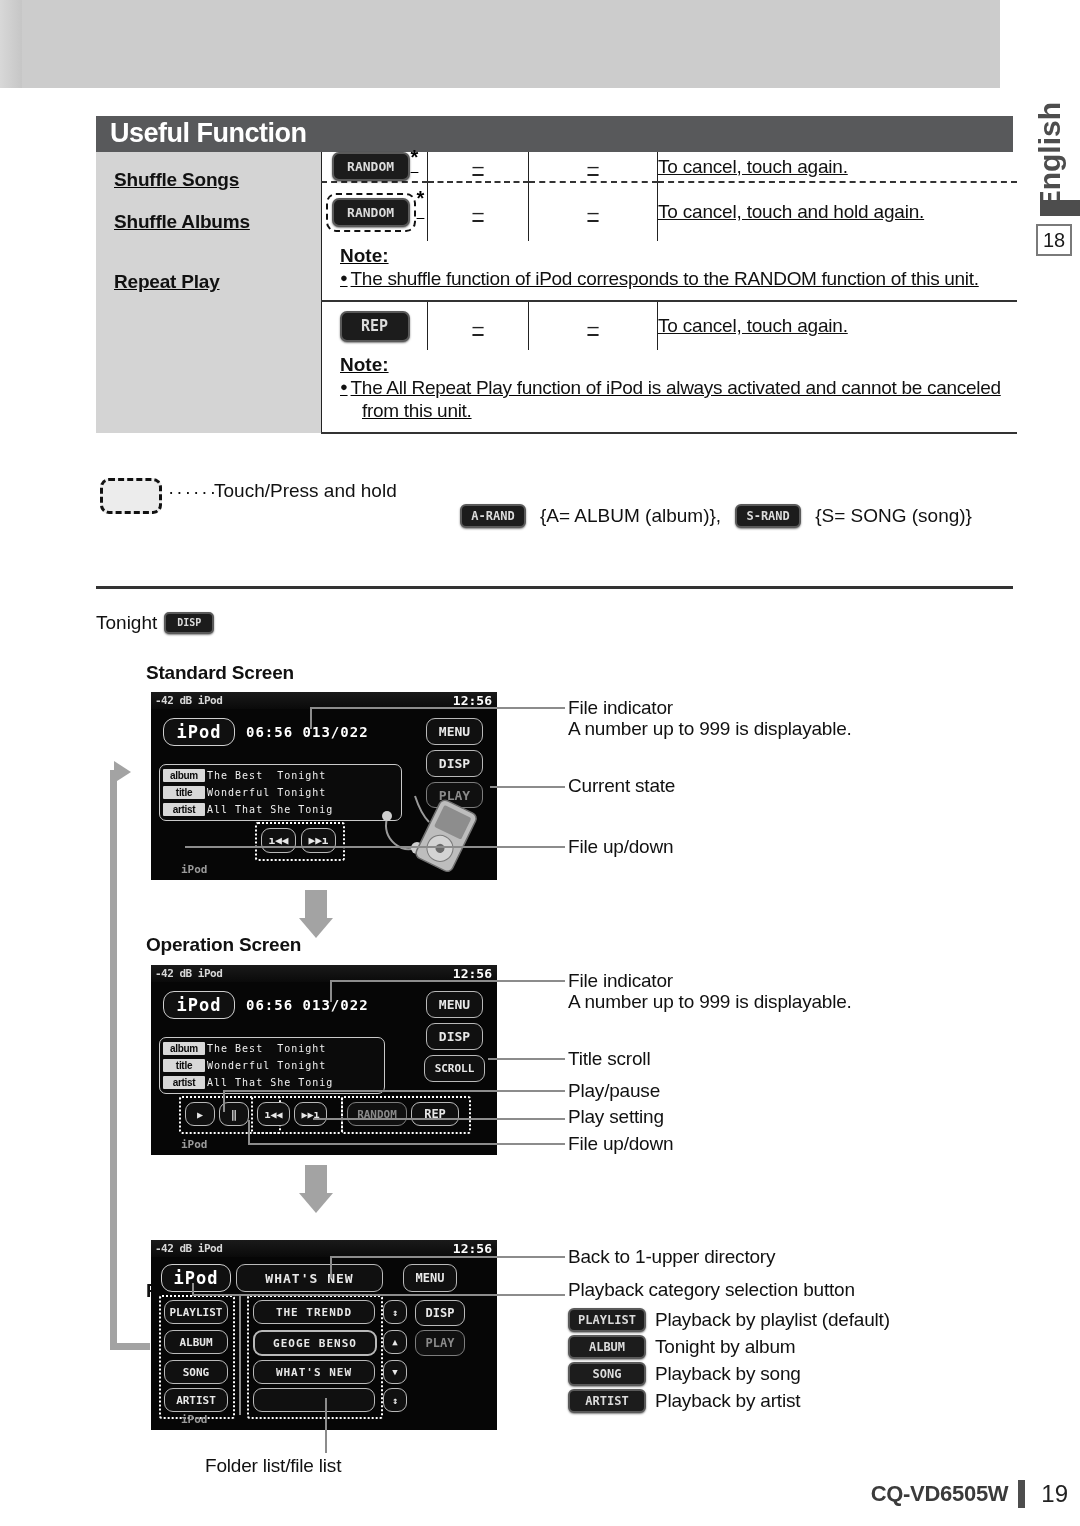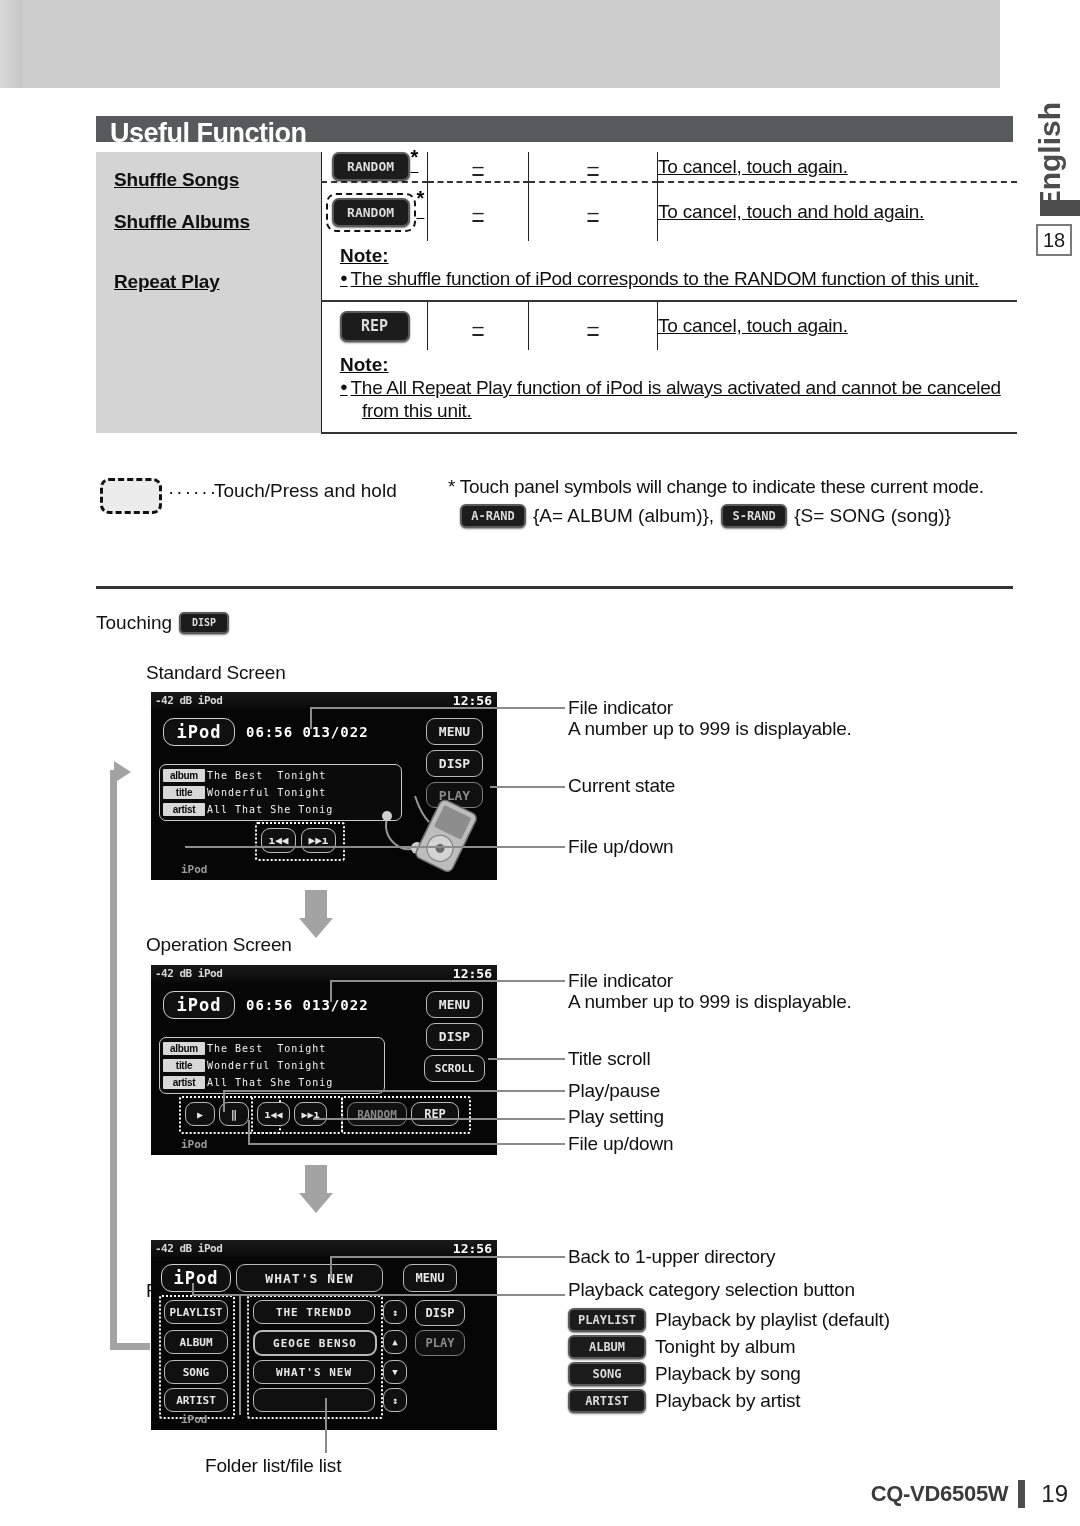--- a/index.html
+++ b/index.html
@@ -23,21 +23,21 @@
     font-weight:bold;font-size:30px;letter-spacing:0px;color:#4d4d4d;
     transform:rotate(180deg);
   }
   .eng-bar{position:absolute;right:0px;top:200px;width:40px;height:16px;background:#4d4d4d;}
   .pagebox{position:absolute;right:8px;top:224px;width:32px;height:28px;border:2px solid #7a7a7a;
     background:#fff;display:flex;align-items:center;justify-content:center;
     font-size:20px;color:#1a1a1a;font-family:"Liberation Sans",sans-serif;}
 
   
   .useful-bar{
-    position:absolute;left:96px;top:116px;width:917px;height:26px;background:#58595b;
+    position:absolute;left:96px;top:116px;width:917px;height:36px;background:#58595b;
   }
   .useful-bar span{
     position:absolute;left:14px;top:2px;color:#fff;font-weight:bold;font-size:27px;
     letter-spacing:-0.5px;font-family:"Liberation Sans",sans-serif;
   }
 
   
   .spec-table{position:absolute;left:96px;top:152px;width:917px;}
   .tbl{border-collapse:collapse;width:917px;table-layout:fixed;}
   .tbl td{vertical-align:middle;padding:0;text-decoration:underline;}
@@ -78,31 +78,31 @@
 
   
   .legend{position:absolute;left:96px;top:472px;width:917px;height:60px;}
   .legend .holdkey{
     position:absolute;left:4px;top:6px;width:56px;height:30px;
     border:3px dashed #111;border-radius:9px;background:#ececec;
   }
   .legend .dots{position:absolute;left:72px;top:9px;font-size:19px;color:#111;letter-spacing:2px;}
   .legend .holdtxt{position:absolute;left:118px;top:8px;font-size:19px;color:#111;}
   .legend .star-note{position:absolute;left:352px;top:4px;font-size:19px;color:#111;letter-spacing:-0.3px;}
-  .legend .star-line2{position:absolute;left:364px;top:32px;font-size:19px;color:#111;display:flex;align-items:center;gap:7px;}
+  .legend .star-line2{position:absolute;left:364px;top:32px;font-size:19px;color:#111;display:flex;align-items:center;gap:14px;}
   .lcdbtn.mini{font-size:12px;padding:4px 7px;min-width:48px;border-radius:6px;}
 
   .rule-thick{position:absolute;left:96px;top:586px;width:917px;height:3px;background:#333;}
 
   
   .touching{position:absolute;left:96px;top:612px;font-size:19px;color:#111;display:flex;align-items:center;gap:7px;}
   .lcdbtn.tiny{font-size:10px;padding:4px 6px;min-width:34px;border-radius:5px;}
 
   
-  .sect-title{position:absolute;font-weight:normal;font-size:19px;color:#111;letter-spacing:-0.2px;}
+  .sect-title{position:absolute;font-weight:bold;font-size:19px;color:#111;letter-spacing:-0.2px;}
 
   
   .lcd{
     position:absolute;background:#060606;overflow:hidden;
     font-family:"DejaVu Sans Mono", monospace;color:#e2e2e2;
   }
   .lcd .statusbar{position:absolute;left:0;top:0;width:100%;height:17px;
     background:linear-gradient(180deg,#1a1a1a,#0a0a0a);}
   .lcd .st-left{position:absolute;left:4px;top:2px;font-size:11px;font-weight:bold;color:#d8d8d8;letter-spacing:-0.5px;}
   .lcd .st-clock{position:absolute;right:5px;top:1px;font-size:13px;font-weight:bold;color:#ffffff;letter-spacing:0px;}
@@ -230,33 +230,32 @@
     </td>
   </tr>
 </tbody>
     </table>
 </div>
 
 <div class="legend">
   <div class="holdkey"></div>
   <div class="dots">······</div>
   <div class="holdtxt">Touch/Press and hold</div>
-  <div class="star-note">* Touch panel symbols will change to indicate these current mode.</div>
   <div class="star-line2">
     <span class="lcdbtn mini">A-RAND</span>
     <span>{A= ALBUM (album)},</span>
     <span class="lcdbtn mini">S-RAND</span>
     <span>{S= SONG (song)}</span>
   </div>
 </div>
 
 <div class="rule-thick"></div>
 
 <div class="touching">
-  <span>Touching</span>
+  <span>Tonight</span>
   <span class="lcdbtn tiny">DISP</span>
 </div>
 
 <div class="sect-title" style="left:146px;top:662px">Standard Screen</div>
 
 <div class="lcd" style="left:151px;top:692px;width:346px;height:188px">
   <div class="statusbar"></div>
   <div class="st-left">-42 dB iPod</div>
   <div class="st-clock">12:56</div>
 

